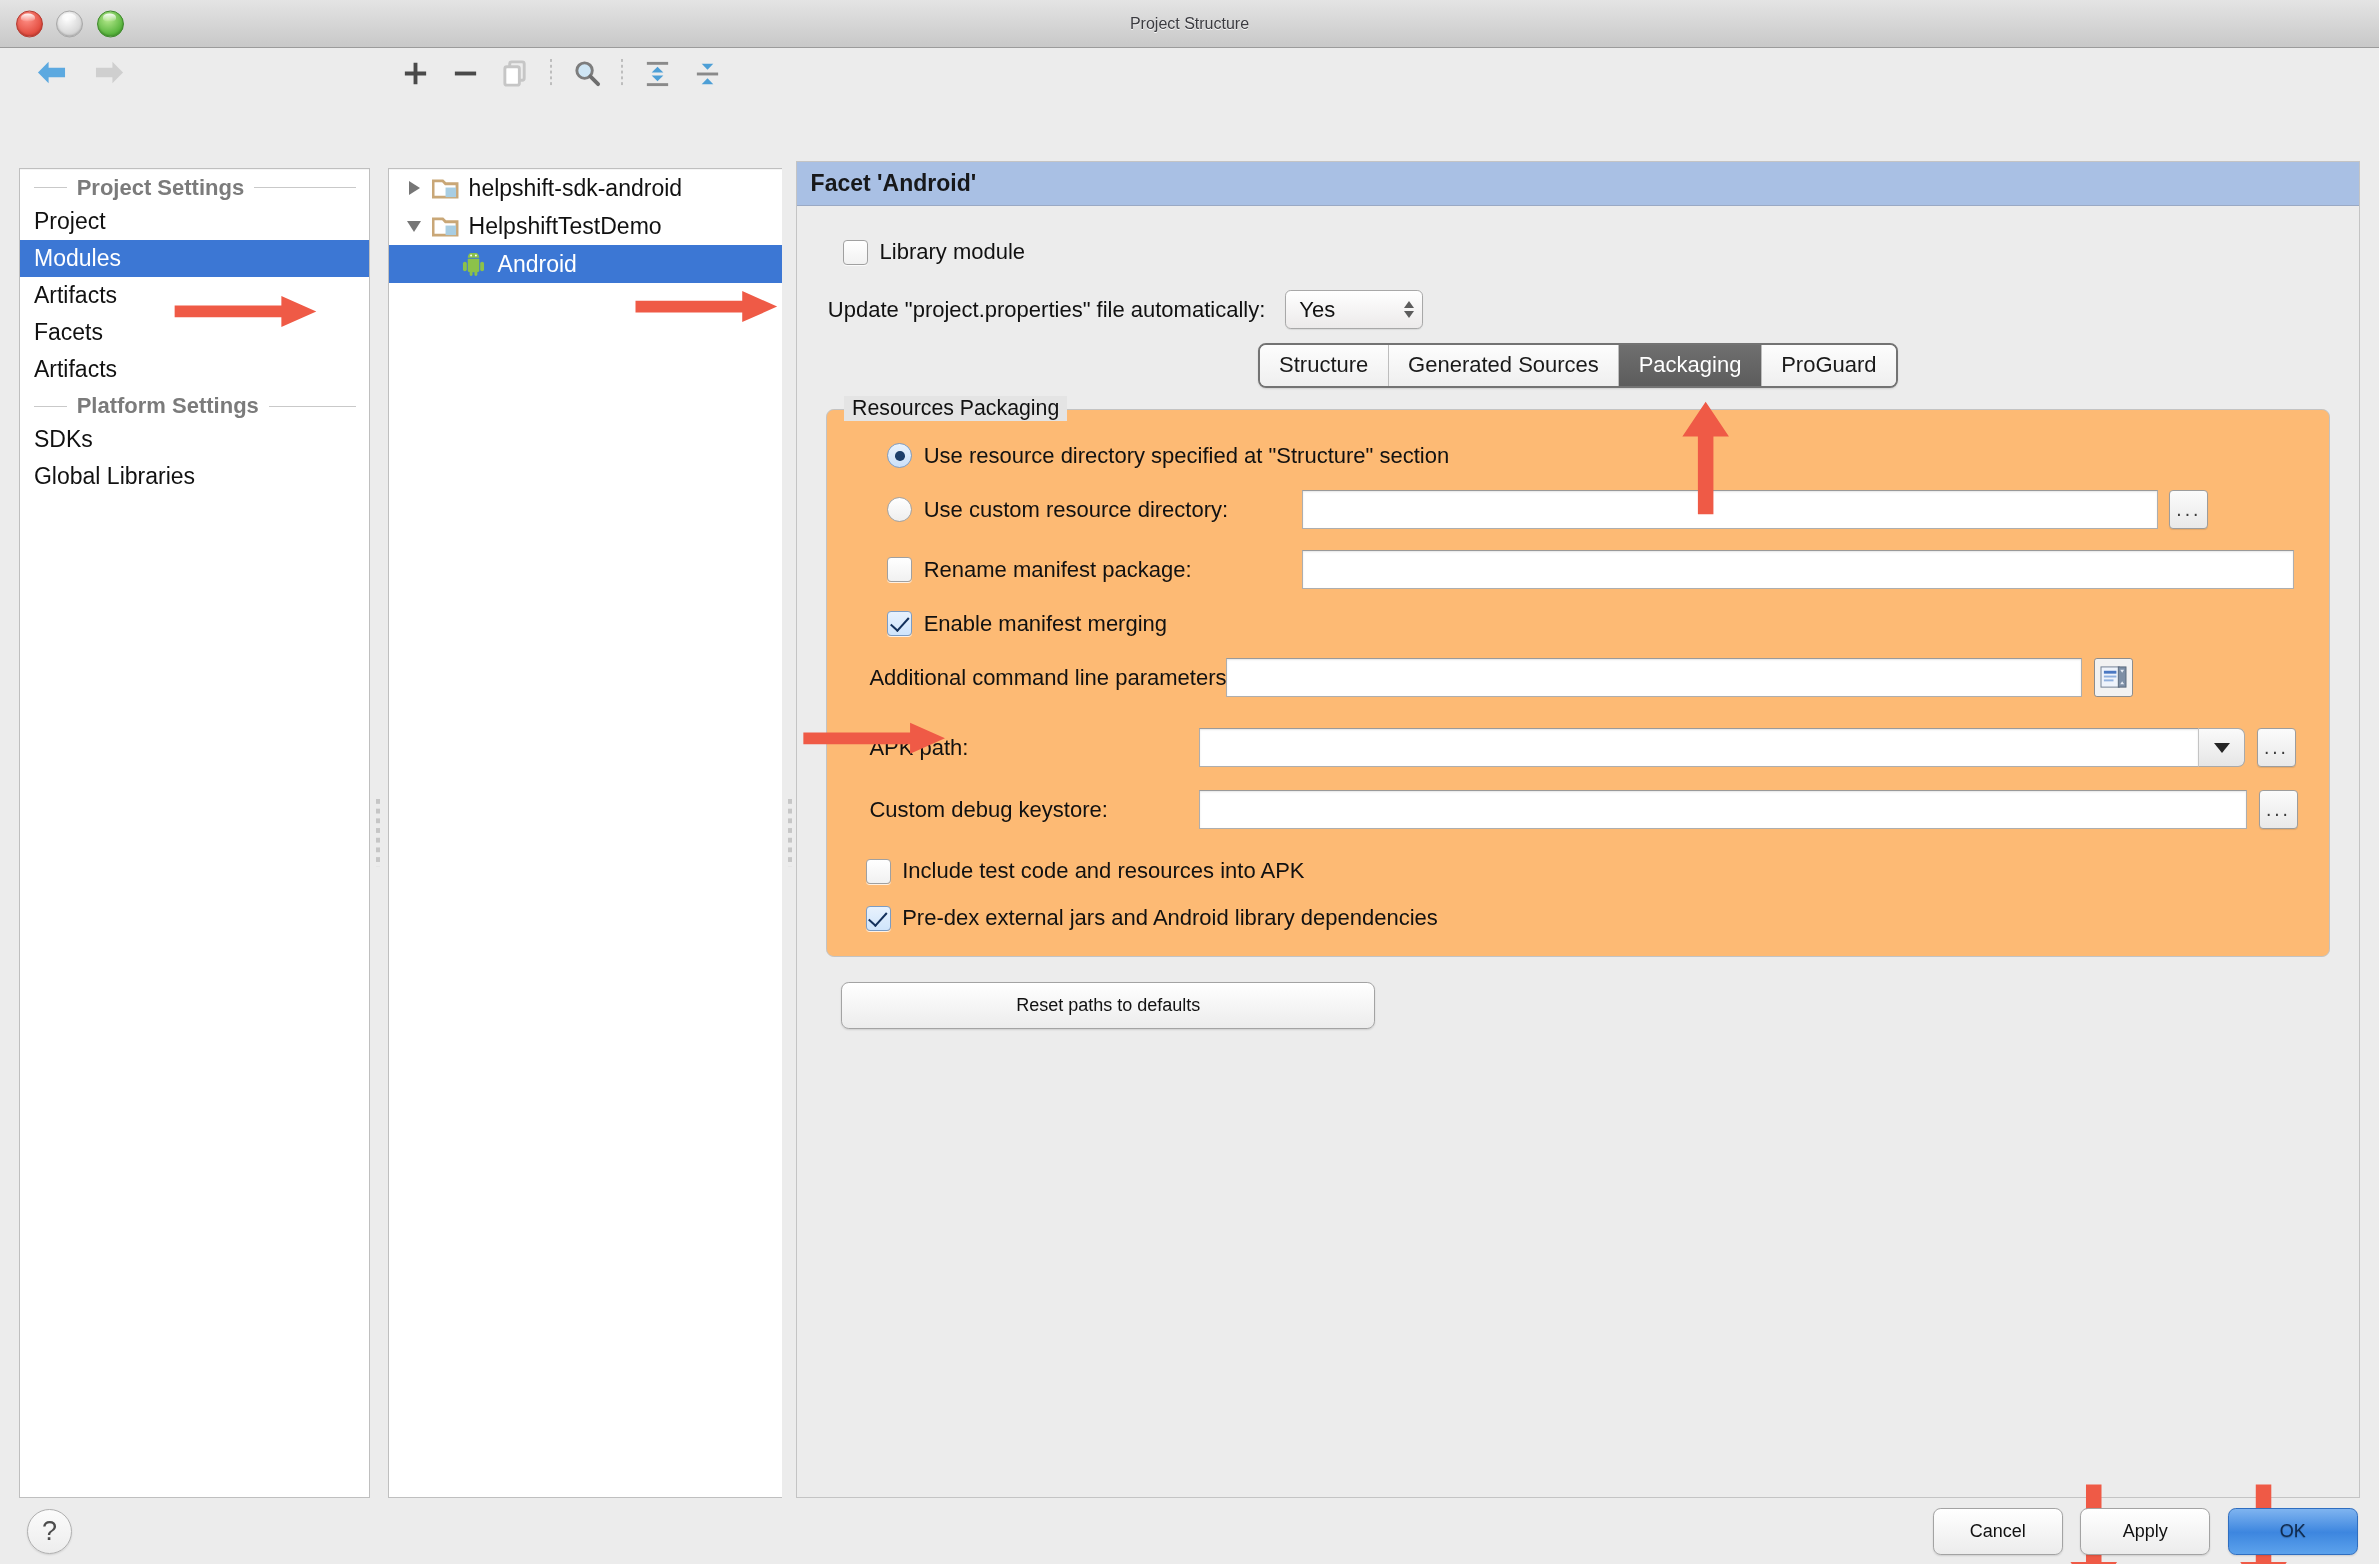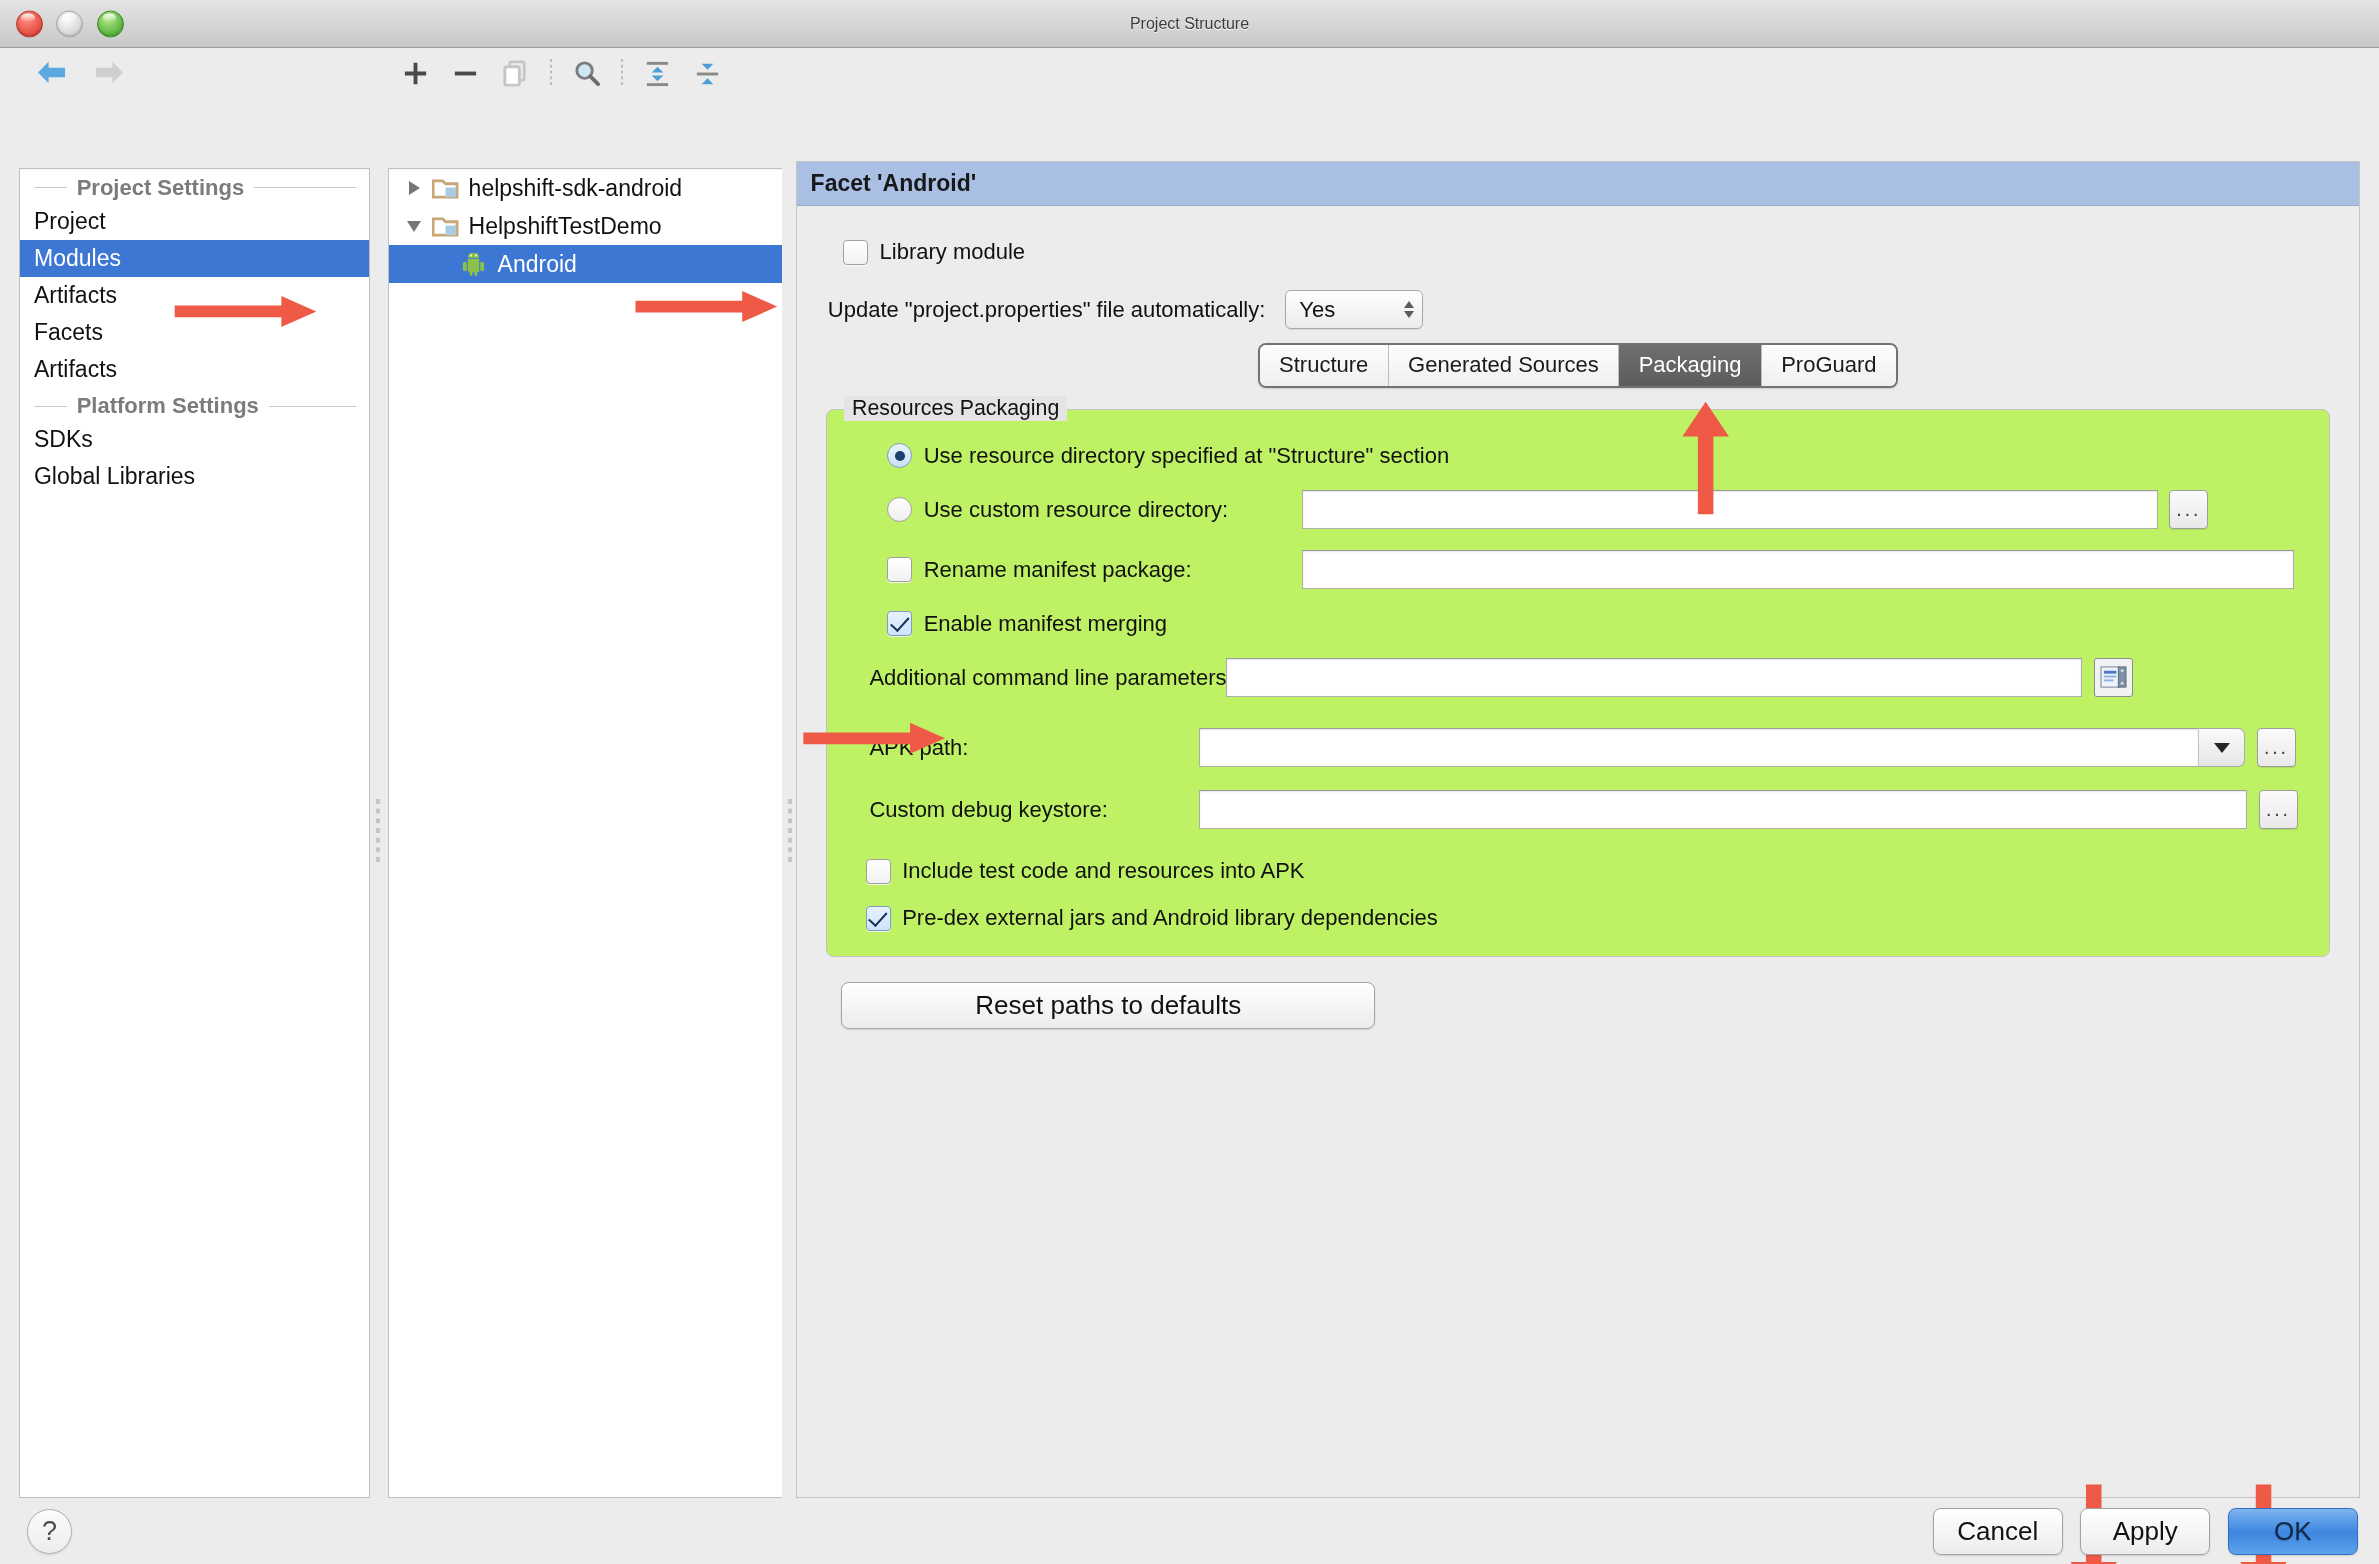--- a/index.html
+++ b/index.html
@@ -115,21 +115,21 @@
   .tabs{display:flex;border:2px solid #737373;border-radius:8px;overflow:hidden;box-shadow:0 1px 1.9px rgba(0,0,0,.12);}
   .tab{
     padding:0 19.4px;height:41px;display:flex;align-items:center;font-size:22px;color:#1a1a1a;
     background:linear-gradient(#fdfdfd,#efefef);border-right:1px solid #bdbdbd;cursor:pointer;white-space:nowrap;
   }
   .tab:last-child{border-right:none;}
   .tab.active{background:linear-gradient(#6f6f6f,#5c5c5c);color:#fff;text-align:center;}
   
   .groupbox{
     position:relative;margin:21.3px 5.8px 0 5.8px;border:1px solid #c3c3c3;border-radius:7.8px;
-    background:#bef264;padding:33px 21.3px 25px 21.3px;
+    background:#fdba74;padding:33px 21.3px 25px 21.3px;
   }
   .groupbox-title{
     position:absolute;top:-13.6px;left:17.5px;background:#e4e4e4;padding:0 7.8px;
     font-size:21.3px;color:#111;
   }
   .gfield{
     height:37px;background:#fff;border:1px solid #aeaeae;border-top-color:#9a9a9a;flex:1 1 auto;
     box-shadow:inset 0 1px 1.9px rgba(0,0,0,.10);
   }
   .browse{
@@ -144,21 +144,21 @@
   .combo{display:flex;align-items:stretch;flex:1 1 auto;}
   .combo .gfield{border-right:none;}
   .combo-arrow{
     width:45px;flex:0 0 45px;border:1px solid #a9a9a9;border-left:1px solid #c4c4c4;
     border-radius:0 6.8px 6.8px 0;background:linear-gradient(#fafafa,#e6e6e6);
     display:flex;align-items:center;justify-content:center;cursor:pointer;
   }
   .combo-arrow i{width:0;height:0;border-top:10.7px solid #252525;border-left:8.7px solid transparent;border-right:8.7px solid transparent;}
   .btn{
     height:45px;border:1px solid #a3a3a3;border-radius:7.8px;
-    background:linear-gradient(#ffffff,#ececec);font-size:26px;color:#111;
+    background:linear-gradient(#ffffff,#ececec);font-size:18px;color:#111;
     display:flex;align-items:center;justify-content:center;cursor:pointer;
     box-shadow:0 1px 1.9px rgba(0,0,0,.13);
   }
   .btn.primary{
     background:linear-gradient(#7fb4f0,#3d86df 52%,#5ca2ec);color:#fff;
     border:1px solid #2f6ec0;text-shadow:0 1px 1px rgba(0,0,0,.25);color:#102a4d;
   }
   .reset-btn{width:532px;margin:25px 0 0 21.3px;}
   
   .bottombar{position:absolute;left:0;right:0;bottom:0;height:66px;display:flex;align-items:center;}

